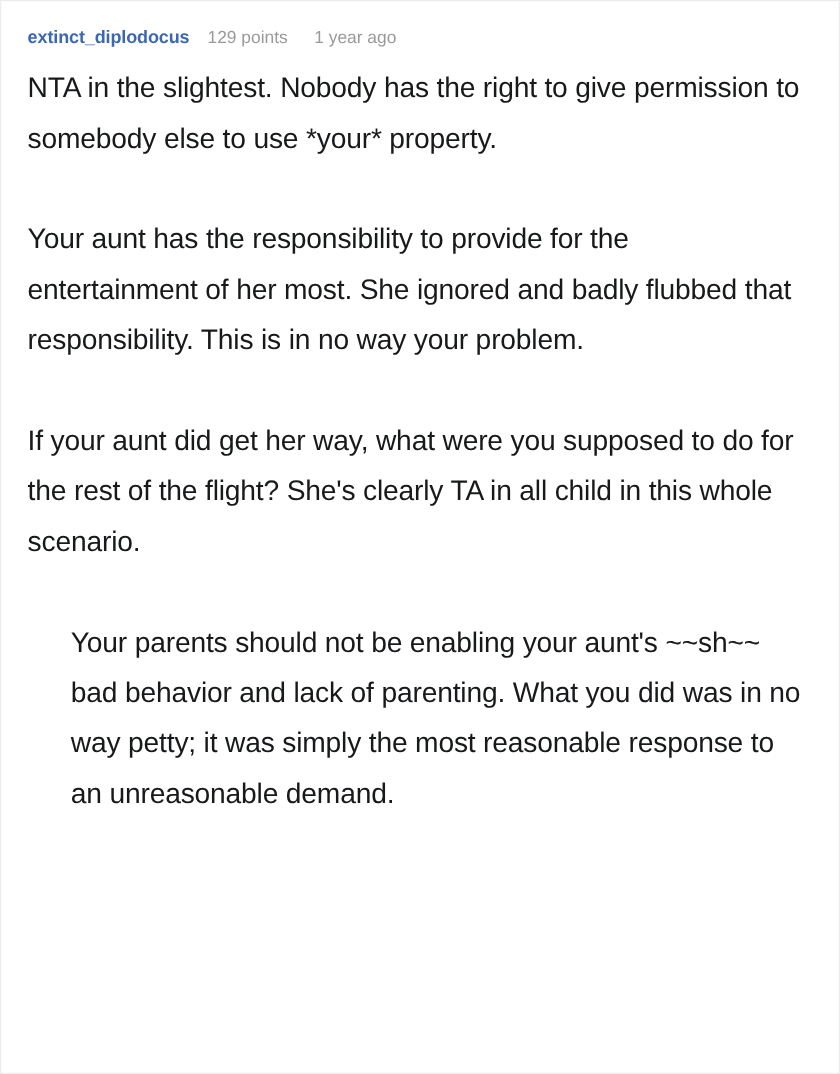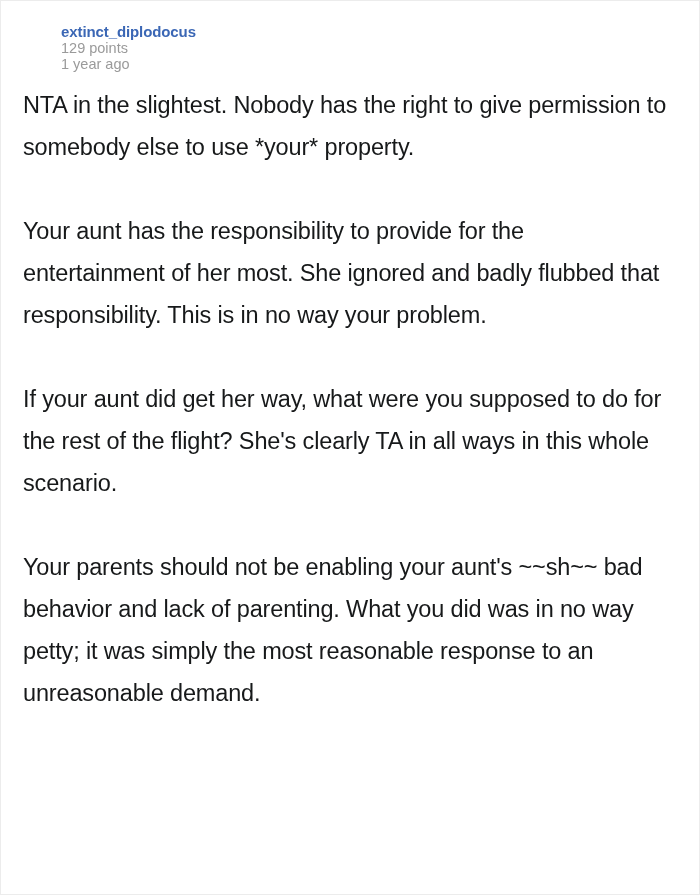--- a/index.html
+++ b/index.html
@@ -20,72 +20,72 @@
     border: 1px solid #ececec;
     overflow: hidden;
   }
 
   
   .comment-header {
     display: flex;
     align-items: baseline;
     padding: 22px 0 0 22px;
     white-space: nowrap;
-    flex-direction: column;
   }
 
   .author {
     font-size: 15px;
     font-weight: bold;
     color: #3b67b5;
     letter-spacing: -0.1px;
     text-decoration: none;
     cursor: pointer;
   }
 
   .meta {
     font-size: 14.5px;
     color: #9a9a9a;
     font-weight: normal;
   }
 
-  .meta.points { margin-left: 38px; }
-  .meta.age    { margin-left: 36px; }
+  .meta.points { margin-left: 15px; }
+  .meta.age    { margin-left: 22px; }
 
   
   .comment-body {
     padding: 0 22px 0 22px;
     margin-top: 12px;
   }
 
   .comment-body p {
     margin: 0 0 42px 0;
     font-size: 23.5px;
     line-height: 42px;
     color: #17191a;
     letter-spacing: -0.15px;
     max-width: 645px;
     word-wrap: break-word;
   }
 
   .comment-body p:last-child {
     margin-bottom: 0;
+    margin-left: 36px;
   }
 </style>
 </head>
 <body>
 
 <div id="comment-card">
 
   <div class="comment-header">
     <span class="author">extinct_diplodocus</span>
     <span class="meta points">129 points</span>
     <span class="meta age">1 year ago</span>
   </div>
 
   <div class="comment-body">
     <p>NTA in the slightest. Nobody has the right to give permission to somebody else to use *your* property.</p>
     <p>Your aunt has the responsibility to provide for the entertainment of her most. She ignored and badly flubbed that responsibility. This is in no way your problem.</p>
-    <p>If your aunt did get her way, what were you supposed to do for the rest of the flight? She's clearly TA in all ways in this whole scenario.</p>
+    <p>If your aunt did get her way, what were you supposed to do for the rest of the flight? She's clearly TA in all child in this whole scenario.</p>
     <p>Your parents should not be enabling your aunt's ~~sh~~ bad behavior and lack of parenting. What you did was in no way petty; it was simply the most reasonable response to an unreasonable demand.</p>
   </div>
 
 </div>
 
 </body></html>

